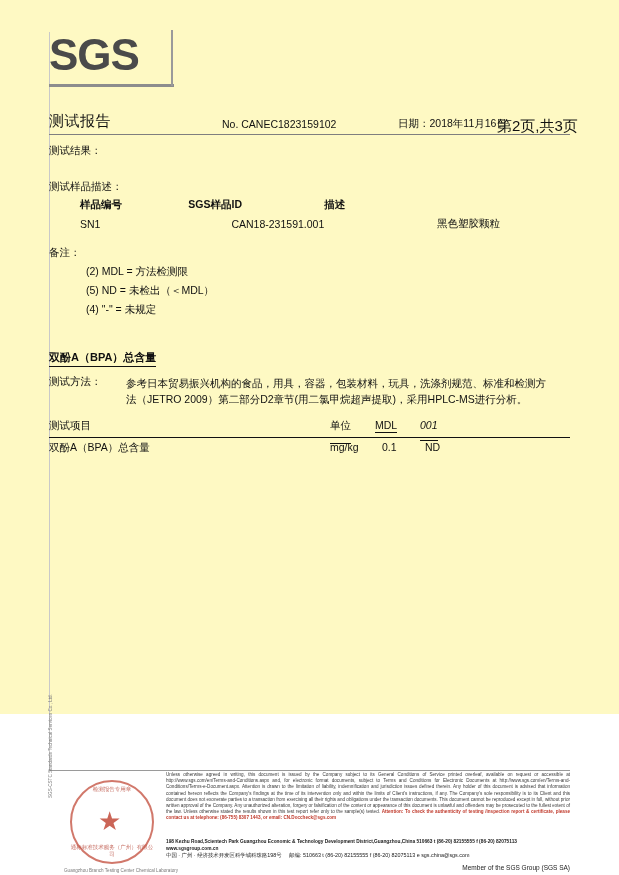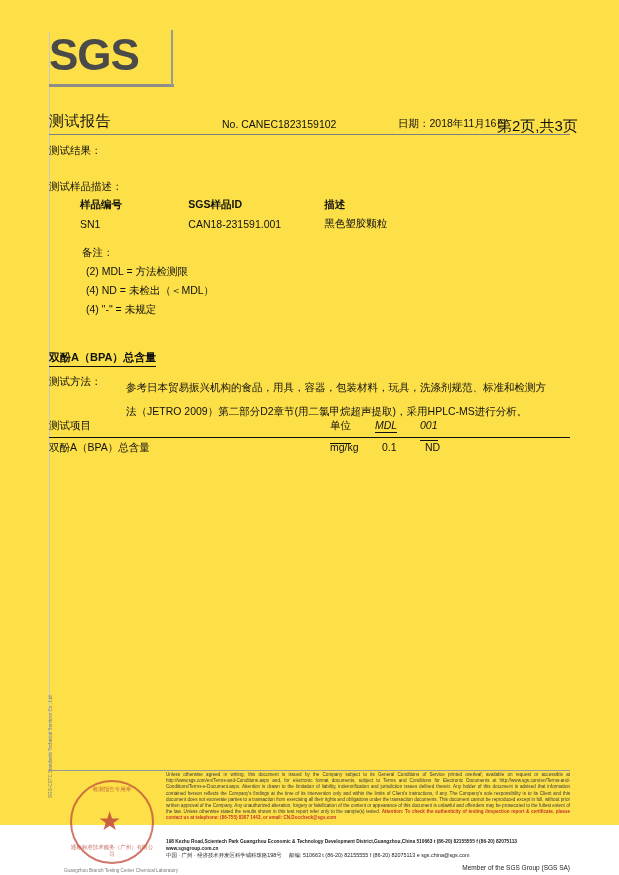--- a/index.html
+++ b/index.html
@@ -10,22 +10,22 @@
   body {
     width: 619px; height: 875px;
     position: relative;
     font-family: "Liberation Sans", sans-serif;
     color: #111;
     overflow: hidden;
   }
   .page {
     position: absolute;
     left: 0; top: 0;
-    width: 619px; height: 825px;
-    background: #fde047;
+    width: 619px; height: 714px;
+    background: #fef9c3;
   }
 
   
   .logo-wrap {
     position: absolute;
     left: 49px; top: 32px;
     width: 130px; height: 50px;
   }
   .logo-text {
     font-family: "Liberation Sans", sans-serif;
@@ -101,34 +101,33 @@
     border-collapse: collapse;
     font-size: 10.5px;
   }
   .tbl-sample th {
     font-weight: bold;
     text-align: left;
     padding: 0 0 5px 0;
     white-space: nowrap;
   }
   .tbl-sample td {
-    text-align: left;
+    text-align: right;
     padding: 0;
     white-space: nowrap;
   }
   .col-sn { width: 74px; }
   .col-sgsid { width: 92px; }
   .col-desc { width: 120px; }
   .tbl-sample th.col-sn, .tbl-sample td.col-sn { text-align: left; }
 
   .lbl-remark {
     position: absolute;
     left: 49px; top: 246px;
     font-size: 10.5px;
-    padding-left: 33px;
   }
   .remark-list {
     position: absolute;
     left: 86px; top: 262px;
     font-size: 10.5px;
     line-height: 19px;
   }
 
   
   .sec-title {
@@ -142,21 +141,21 @@
   .lbl-method {
     position: absolute;
     left: 49px; top: 375px;
     font-size: 10.5px;
   }
   .method-text {
     position: absolute;
     left: 126px; top: 375px;
     width: 420px;
     font-size: 10.5px;
-    line-height: 24px;
+    line-height: 16px;
   }
 
   
   .res-head-line {
     position: absolute;
     left: 49px; top: 437px;
     width: 521px; height: 1px;
     background: #111;
   }
   .res-h-item {
@@ -167,21 +166,20 @@
     position: absolute; left: 330px; top: 419px;
     font-size: 10.5px;
     border-bottom: 1px solid #111;
     padding-bottom: 10px;
   }
   .res-h-mdl {
     position: absolute; left: 375px; top: 419px;
     font-size: 10.5px;
     border-bottom: 1px solid #111;
     padding-bottom: 1px;
-    font-style: italic;
   }
   .res-h-001 {
     position: absolute; left: 420px; top: 419px;
     font-size: 10.5px; font-style: italic;
     border-bottom: 1px solid #111;
     padding-bottom: 9px;
   }
   .res-r-item {
     position: absolute; left: 49px; top: 441px;
     font-size: 10.5px;
@@ -347,21 +345,21 @@
         <td class="col-sn">SN1</td>
         <td class="col-sgsid">CAN18-231591.001</td>
         <td class="col-desc">黑色塑胶颗粒</td>
       </tr>
     </tbody>
   </table>
 
   <div class="lbl-remark">备注：</div>
   <div class="remark-list">
     <div>(2) MDL = 方法检测限</div>
-    <div>(4) ND = 未检出（＜MDL）</div>
+    <div>(5) ND = 未检出（＜MDL）</div>
     <div>(4) "-" = 未规定</div>
   </div>
 
   <div class="sec-title">双酚A（BPA）总含量</div>
   <div class="lbl-method">测试方法：</div>
   <div class="method-text">参考日本贸易振兴机构的食品，用具，容器，包装材料，玩具，洗涤剂规范、标准和检测方法（JETRO 2009）第二部分D2章节(用二氯甲烷超声提取)，采用HPLC-MS进行分析。</div>
 
   <div class="res-h-item">测试项目</div>
   <div class="res-h-unit">单位</div>
   <div class="res-h-mdl">MDL</div>

